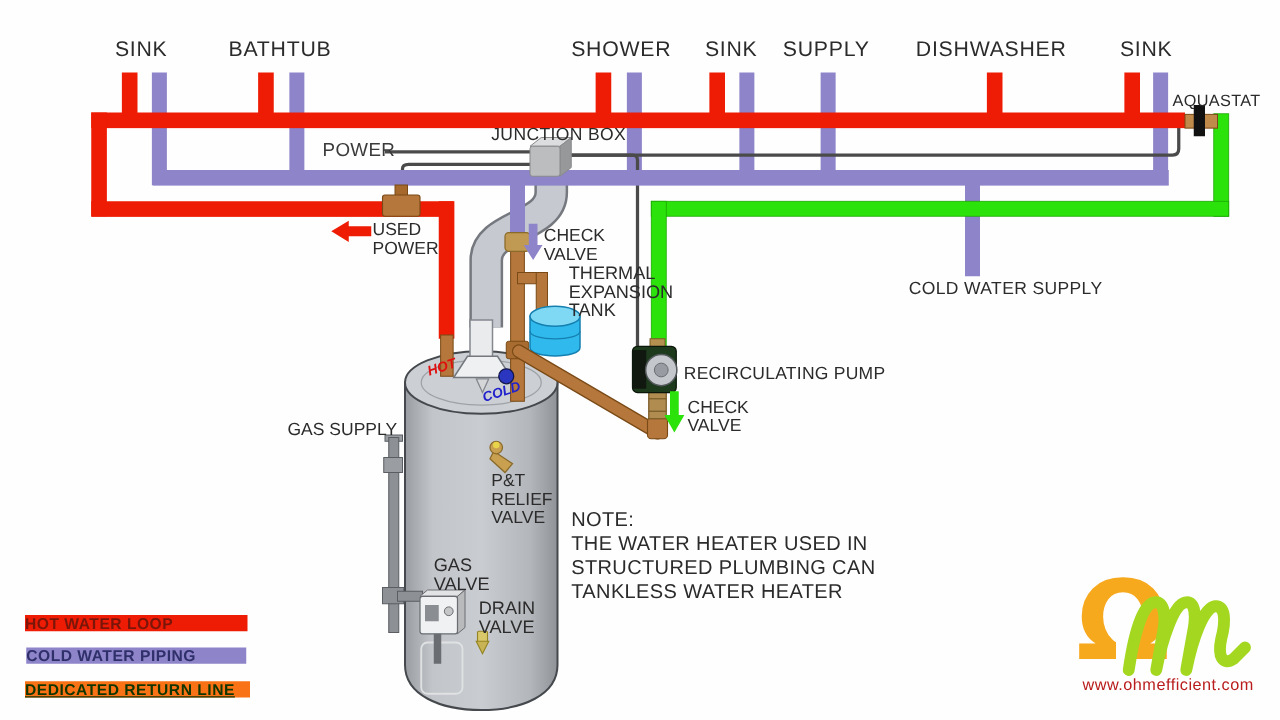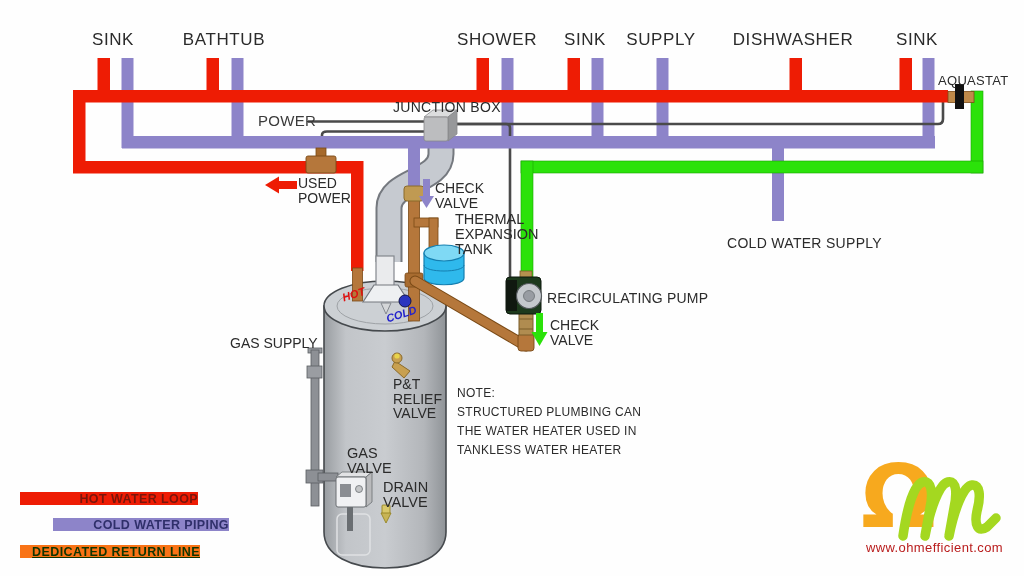--- a/index.html
+++ b/index.html
@@ -3,21 +3,21 @@
 <meta charset="utf-8">
 <style>
   html,body{margin:0;padding:0;background:#ffffff;}
   .stage{position:relative;width:1024px;height:576px;background:#fefefe;overflow:hidden;
          font-family:"Liberation Sans",sans-serif;}
   .stage svg{position:absolute;left:0;top:0;}
   .lbl{position:absolute;color:#2b2b2b;white-space:nowrap;line-height:1.05;
        font-family:"Liberation Sans",sans-serif;}
   .fixture{top:31px;font-size:17px;letter-spacing:.6px;transform:translateX(-50%);}
   .small{font-size:14px;}
-  .legend-bar{position:absolute;height:13px;display:flex;align-items:center;justify-content:flex-end;
+  .legend-bar{position:absolute;height:13px;display:flex;align-items:center;justify-content:flex-start;
               font-size:12.5px;font-weight:bold;letter-spacing:.4px;}
   .rot{display:inline-block;font-style:italic;font-weight:bold;font-size:11px;transform:rotate(-18deg);transform-origin:left top;}
 </style>
 </head>
 <body>
 
 <div class="stage">
 
 <svg width="1024" height="576" viewBox="0 0 1024 576">
   <defs>
@@ -201,21 +201,21 @@
   <span style="display:block">CHECK</span>
   <span style="display:block">VALVE</span>
 </div>
 
 <div class="lbl" style="left:455px;top:212px;font-size:14.5px">
   <span style="display:block">THERMAL</span>
   <span style="display:block">EXPANSION</span>
   <span style="display:block">TANK</span>
 </div>
 
-<div class="lbl small" style="left:727px;top:236px;letter-spacing:.3px">COLD WATER SUPPLY</div>
+<div class="lbl small" style="left:727px;top:223px;letter-spacing:.3px">COLD WATER SUPPLY</div>
 <div class="lbl small" style="left:547px;top:291px;letter-spacing:.2px">RECIRCULATING PUMP</div>
 
 <div class="lbl small" style="left:550px;top:318px">
   <span style="display:block">CHECK</span>
   <span style="display:block">VALVE</span>
 </div>
 
 <div class="lbl small" style="left:230px;top:336px">GAS SUPPLY</div>
 
 <div class="lbl" style="left:341px;top:289px"><span class="rot" style="color:#e01010">HOT</span></div>
@@ -230,31 +230,31 @@
 <div class="lbl" style="left:347px;top:446px;font-size:14.5px">
   <span style="display:block">GAS</span>
   <span style="display:block">VALVE</span>
 </div>
 
 <div class="lbl" style="left:383px;top:480px;font-size:14.5px">
   <span style="display:block">DRAIN</span>
   <span style="display:block">VALVE</span>
 </div>
 
-<div class="lbl" style="left:457px;top:384px;font-size:12px;line-height:19px;letter-spacing:.3px">
+<div class="lbl" style="left:457px;top:407px;font-size:16px;line-height:19px;letter-spacing:.3px">
   <span style="display:block">NOTE:</span>
+  <span style="display:block">THE WATER HEATER USED IN</span>
   <span style="display:block">STRUCTURED PLUMBING CAN</span>
-  <span style="display:block">THE WATER HEATER USED IN</span>
   <span style="display:block">TANKLESS WATER HEATER</span>
 </div>
 
 <div class="legend-bar" style="left: 20px; top: 492px; width: 178px; color: rgb(122, 21, 10); background-color: rgb(238, 28, 4);">
   <span>HOT WATER LOOP</span>
 </div>
-<div class="legend-bar" style="left: 21px; top: 518px; width: 176px; color: rgb(47, 47, 106); background-color: rgb(141, 132, 201); margin-left: 32px;">
+<div class="legend-bar" style="left: 21px; top: 518px; width: 176px; color: rgb(47, 47, 106); background-color: rgb(141, 132, 201);">
   <span>COLD WATER PIPING</span>
 </div>
 <div class="legend-bar" style="left: 20px; top: 545px; width: 180px; color: rgb(16, 53, 0); background-color: #f97316; text-decoration: underline;">
   <span>DEDICATED RETURN LINE</span>
 </div>
 
 <div class="lbl" style="left:862px;top:541px;width:145px;text-align:center;font-size:13px;color:#b91c1c;letter-spacing:.4px">www.ohmefficient.com</div>
 
 </div>
 

